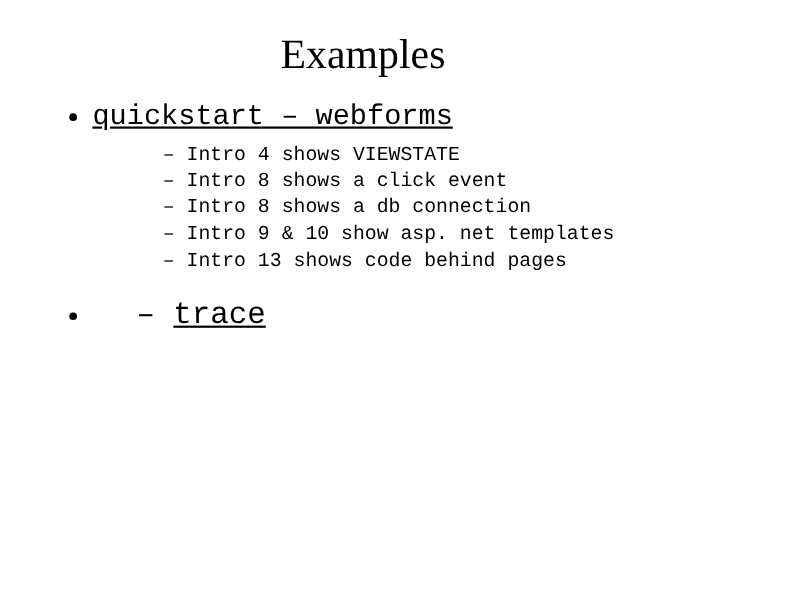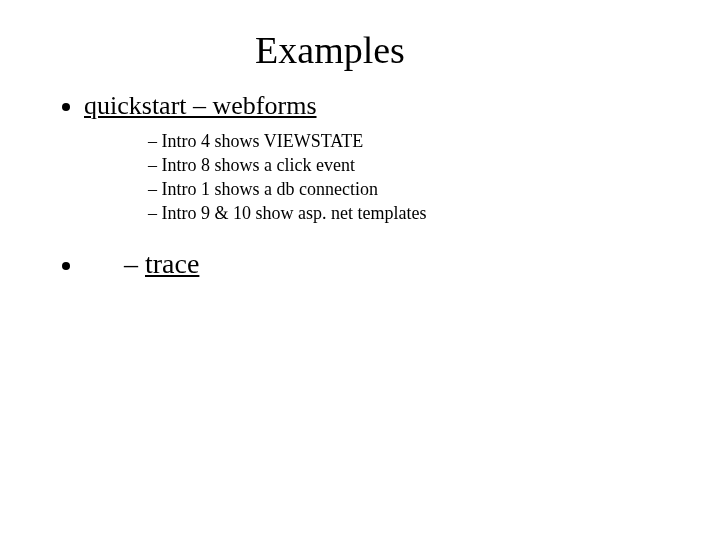--- a/index.html
+++ b/index.html
@@ -22,20 +22,21 @@
     font-size: 38px;
     text-align: center;
     margin: 8px 0 18px 0;
     font-weight: normal;
   }
   ul.level1 {
     list-style: disc;
     margin: 0;
     padding-left: 34px;
     font-size: 26px;
+    font-family: Liberation Mono, monospace;
   }
   ul.level1 > li {
     margin-bottom: 4px;
     line-height: 1.25;
   }
   ul.level2 {
     list-style: none;
     margin: 6px 0 20px 0;
     padding-left: 64px;
     font-size: 18px;
@@ -65,22 +66,23 @@
 
 <div class="slide">
   <h1 class="title">Examples</h1>
 
   <ul class="level1">
     <li>
       <span class="link">quickstart – webforms</span>
       <ul class="level2">
         <li>Intro 4 shows VIEWSTATE</li>
         <li>Intro 8 shows a click event</li>
-        <li>Intro 1 shows a db connection</li>
+        <li>Intro 8 shows a db connection</li>
         <li>Intro 9 &amp; 10  show asp. net templates</li>
+        <li>Intro 13 shows code behind pages</li>
       </ul>
     </li>
     <li>
       <ul class="level2b">
         <li>
           <span class="link">trace</span>
         </li>
       </ul>
     </li>
   </ul>

